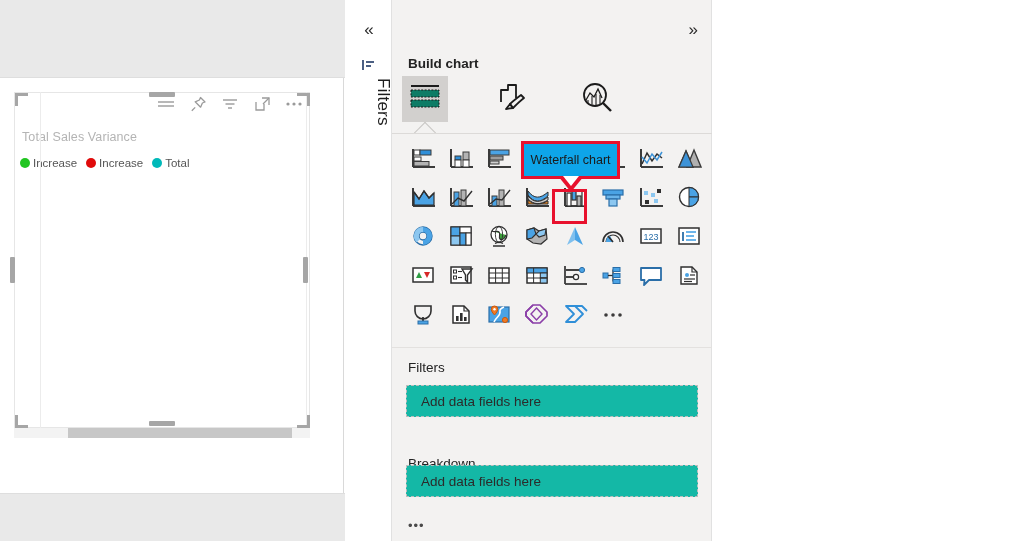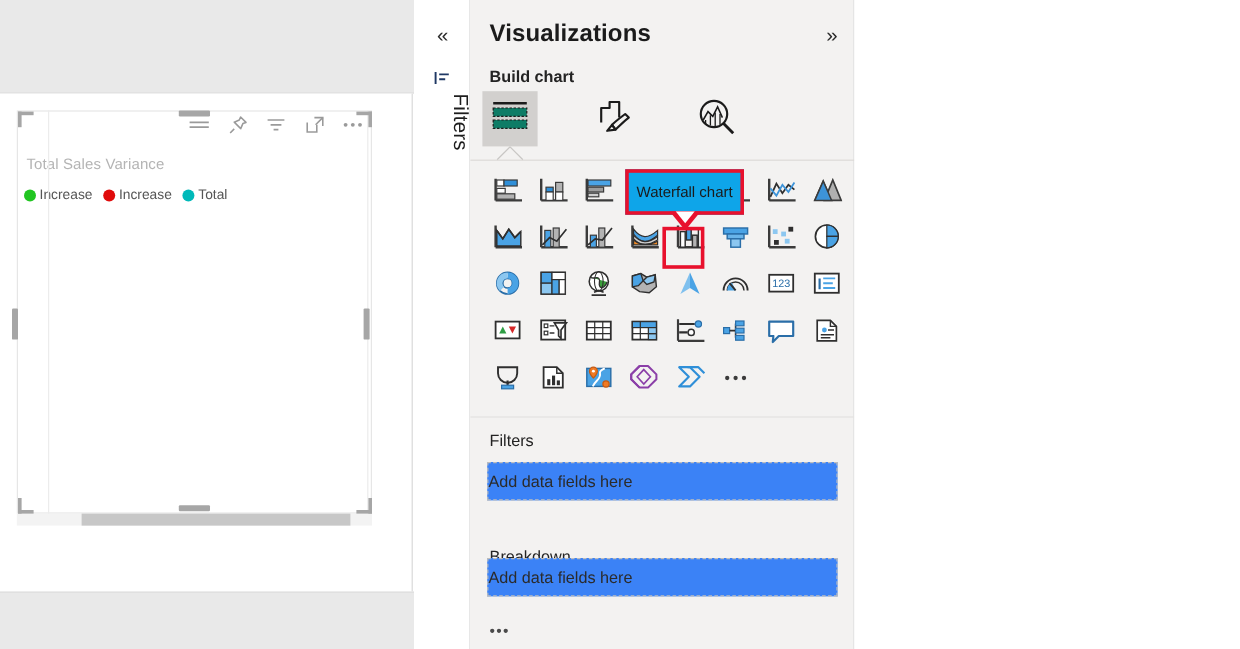--- a/index.html
+++ b/index.html
@@ -91,22 +91,22 @@
     display:flex; align-items:center; justify-content:center;
   }
   #tooltip-text { font-size:12.5px; color:#1b1b1b; white-space:nowrap; }
   #tooltip-arrow { position:absolute; left:558px; top:176px; width:26px; height:16px; z-index:33;}
 
   
   #wells { position:absolute; left:0; top:352px; width:320px; height:189px; }
   .well-label { position:absolute; left:16px; font-size:13.5px; color:#232323;}
   .well-box {
     position:absolute; left:14px; width:292px; height:32px;
-    background:#3b82f6; border:1px dashed #bdbdbd;
-    display:flex; align-items:center; cursor:pointer;
+    background:#14b8a6; border:1px dashed #bdbdbd;
+    display:flex; align-items:center; padding-left:14px; cursor:pointer;
   }
   .well-box span { font-size:13.5px; color:#2b2b2b; }
   #wells-more { position:absolute; left:16px; top:166px; font-size:13px; color:#4a4a4a; letter-spacing:1px; cursor:pointer;}
 
   #right-blank { position:absolute; left:712px; top:0; width:321px; height:541px; background:#ffffff;}
 </style>
 </head>
 <body>
 
 <div id="canvas-area">
@@ -206,21 +206,20 @@
     <svg width="18" height="18" viewBox="0 0 18 18">
       <line x1="3" y1="4" x2="3" y2="14" stroke="#1f3864" stroke-width="1.6"></line>
       <line x1="6" y1="6" x2="14" y2="6" stroke="#1f3864" stroke-width="1.6"></line>
       <line x1="6" y1="10" x2="11" y2="10" stroke="#1f3864" stroke-width="1.6"></line>
     </svg>
   </div>
   <div id="filters-label">Filters</div>
 </div>
 
 <div id="viz-pane">
-  <div id="viz-title">Visualizations</div>
   <div id="viz-expand">»</div>
   <div id="build-visual-label">Build chart</div>
 
   <div id="viz-tabs">
     <div class="viz-tab" id="tab-build">
       <span>
         <svg width="32" height="28" viewBox="0 0 32 28">
           <line x1="2" y1="3" x2="30" y2="3" stroke="#1b1b1b" stroke-width="2"></line>
           <rect x="2" y="7" width="28" height="7" fill="#0e7c66" stroke="#1b1b1b" stroke-width="1" stroke-dasharray="2,1.4"></rect>
           <rect x="2" y="17" width="28" height="7" fill="#0e7c66" stroke="#1b1b1b" stroke-width="1" stroke-dasharray="2,1.4"></rect>

